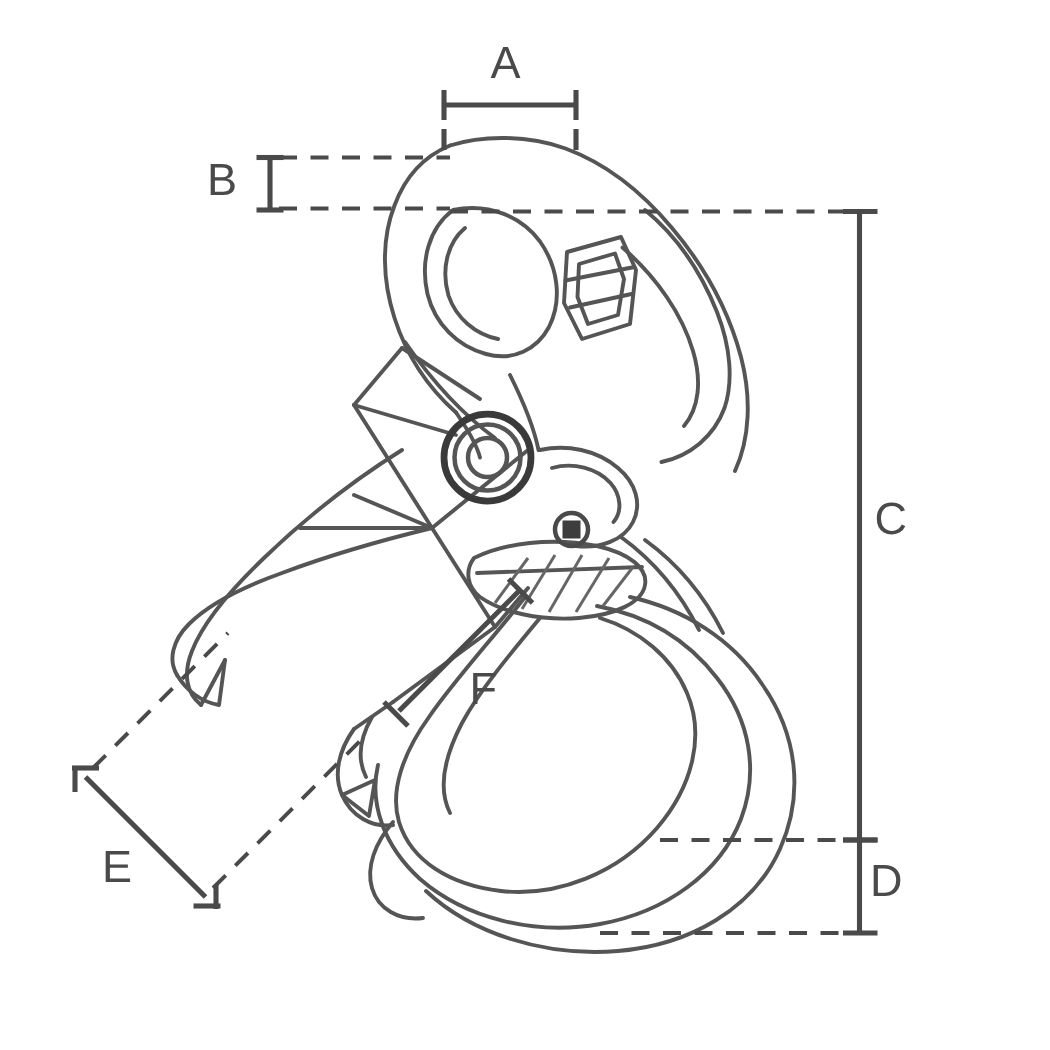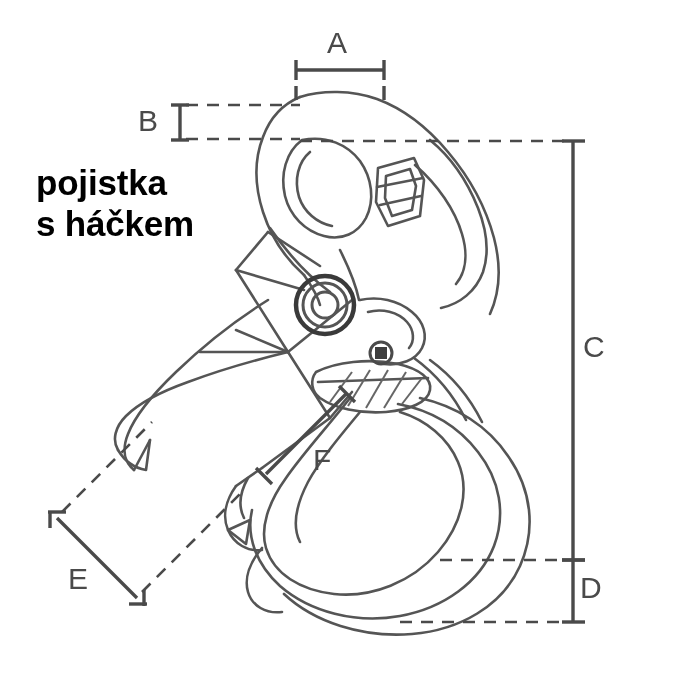--- a/index.html
+++ b/index.html
@@ -188,22 +188,20 @@
       <line x1="50" y1="512" x2="50" y2="528"></line>
       <line x1="129" y1="604" x2="147" y2="604"></line>
       <line x1="144" y1="590" x2="144" y2="606"></line>
 
       <line x1="266" y1="474" x2="346" y2="394"></line>
       <line x1="256" y1="468" x2="272" y2="484"></line>
       <line x1="339" y1="386" x2="355" y2="402"></line>
     </g>
   </svg>
 
-  <div class="caption">pojistka
-s háčkem</div>
 
   <div class="dimlabel" id="label-A">A</div>
   <div class="dimlabel" id="label-B">B</div>
   <div class="dimlabel" id="label-C">C</div>
   <div class="dimlabel" id="label-D">D</div>
   <div class="dimlabel" id="label-E">E</div>
   <div class="dimlabel" id="label-F">F</div>
 
 </div>
 

